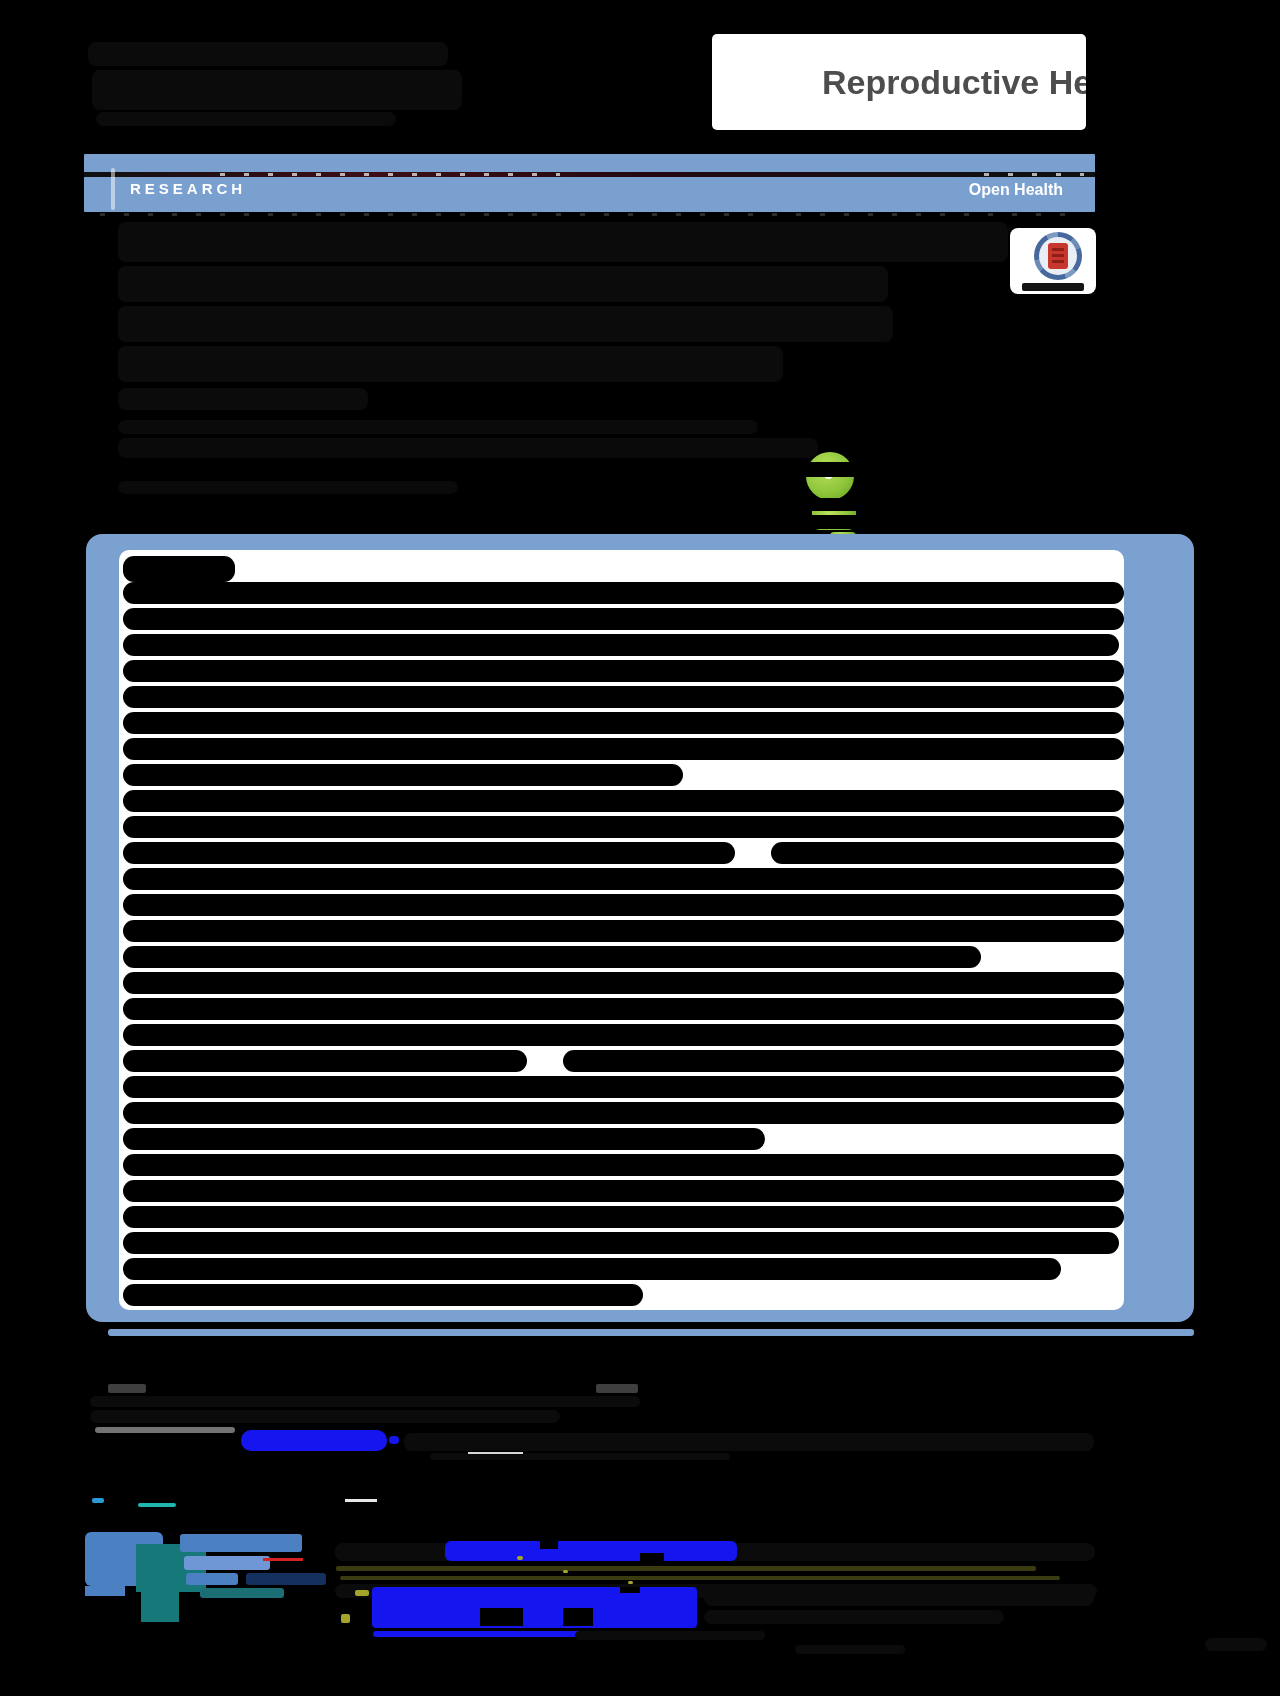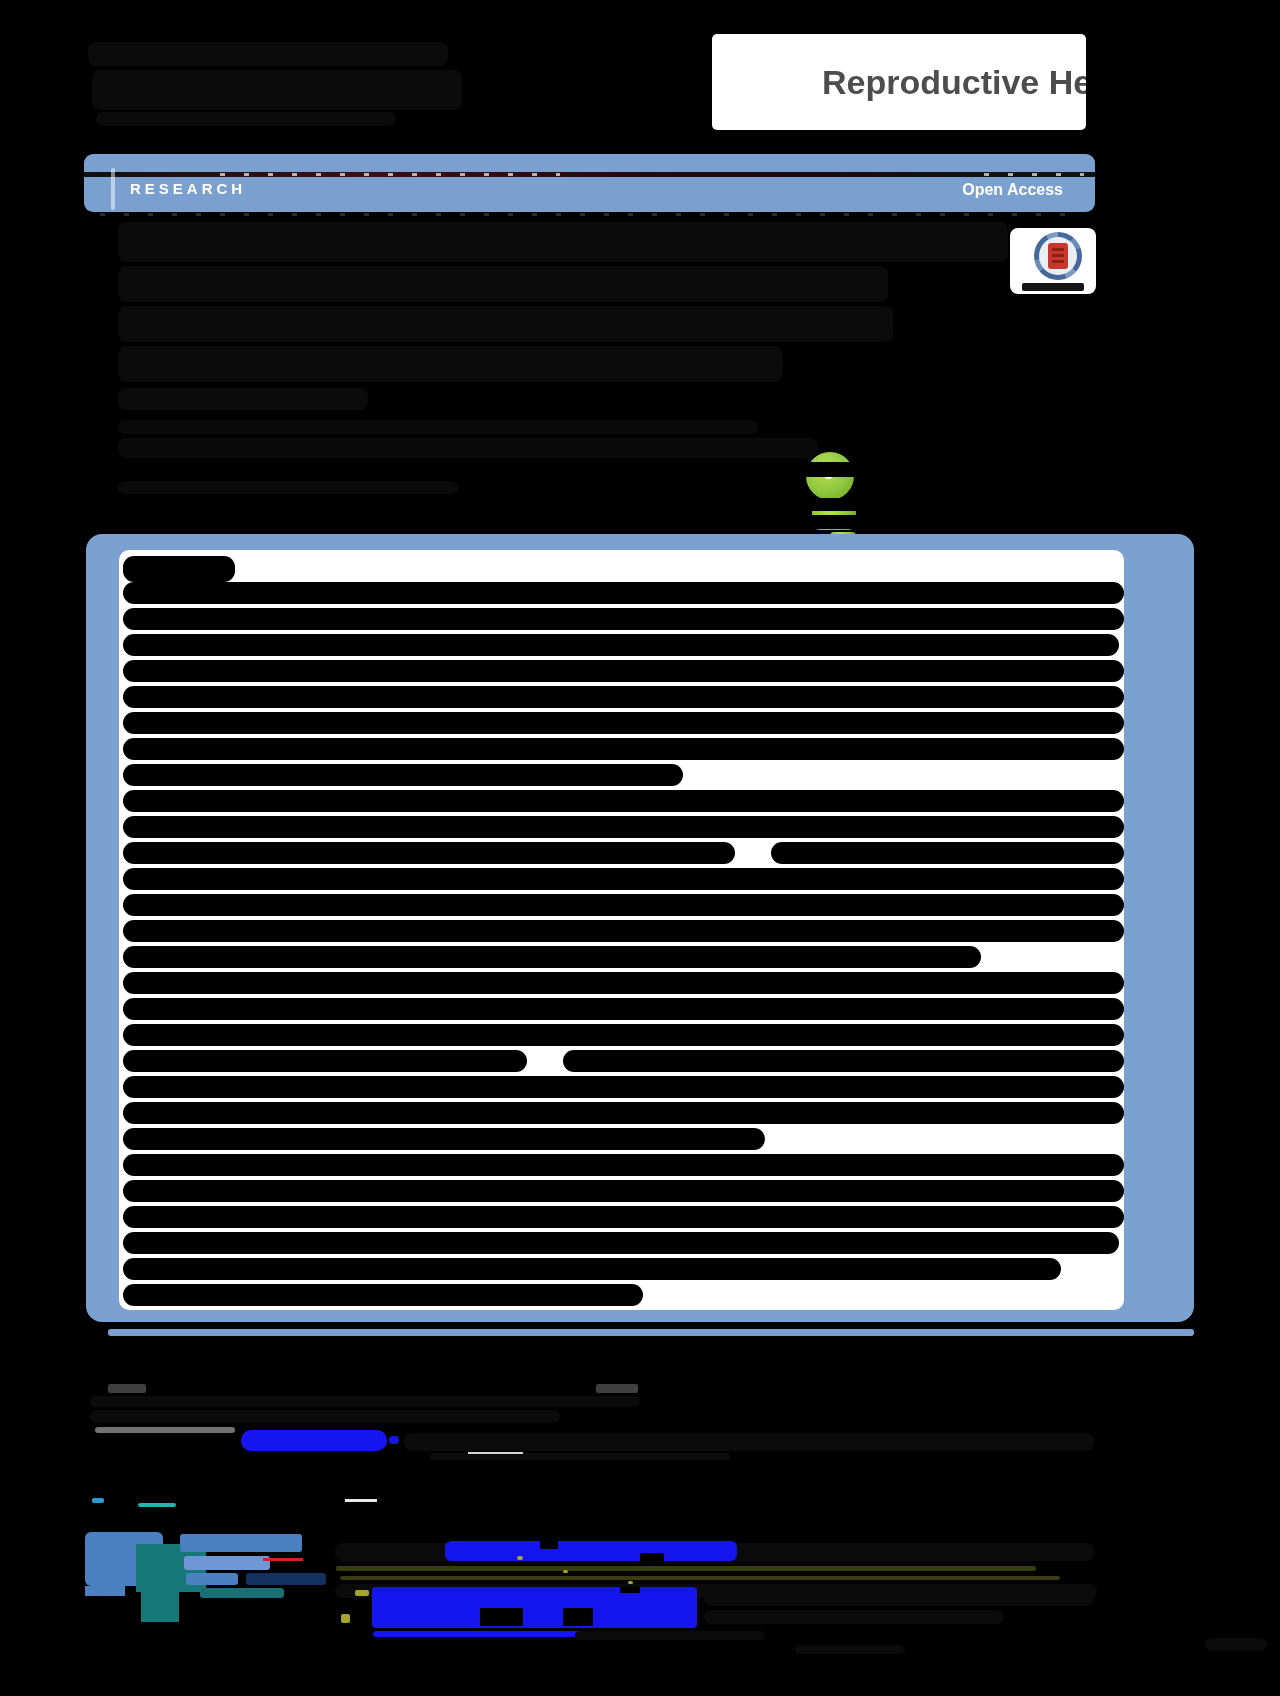--- a/index.html
+++ b/index.html
@@ -7,21 +7,21 @@
           font-family:"Liberation Sans", sans-serif;}
   .abs{position:absolute;}
   .redact{background:#0b0b0b;border-radius:8px;}
 
   
   #journal-box{left:712px;top:34px;width:374px;height:96px;background:#fff;border-radius:5px;
                overflow:hidden;display:flex;align-items:center;}
   #journal-name{padding-left:110px;white-space:nowrap;font-size:34px;font-weight:600;color:#4d4d4d;}
 
   
-  #header-bar{left:84px;top:154px;width:1011px;height:58px;background:#7aa0d0;border-radius:9px;}
+  #header-bar{left:84px;top:154px;width:1011px;height:58px;background:#7aa0d0;border-radius:1px;}
   #citation-line{left:0;top:18px;width:1011px;height:5px;
       background:linear-gradient(90deg,#101010,#3c0e16 28%,#240810 55%,#101010 92%);}
   .speckle{height:3px;opacity:.8;
       background:repeating-linear-gradient(90deg,rgba(255,255,255,.85) 0 5px,rgba(255,255,255,0) 5px 24px);}
   #research-label{left:46px;top:26px;color:#fff;font-size:15px;font-weight:bold;letter-spacing:4px;}
   #open-access-label{right:32px;top:27px;color:#fff;font-size:16px;font-weight:bold;}
   #bar-tick{left:27px;top:14px;width:4px;height:42px;background:rgba(255,255,255,.5);border-radius:2px;}
 
   
   #crossmark{left:1010px;top:228px;width:86px;height:66px;background:#fff;border-radius:8px;}
@@ -60,21 +60,21 @@
   <div class="abs" id="journal-box">
     <span id="journal-name">Reproductive Health</span>
   </div>
 
   <div class="abs" id="header-bar">
     <div class="abs" id="citation-line"></div>
     <div class="abs speckle" style="left:136px;top:19px;width:340px;"></div>
     <div class="abs speckle" style="left:900px;top:19px;width:100px;"></div>
     <div class="abs" id="bar-tick"></div>
     <span class="abs" id="research-label">RESEARCH</span>
-    <span class="abs" id="open-access-label">Open Access</span>
+    <span class="abs" id="open-access-label">Open Health</span>
   </div>
   <div class="abs speckle" style="left:100px;top:213px;width:980px;opacity:.2;"></div>
 
   <div class="abs" id="crossmark">
     <div class="abs" id="crossmark-circle">
       <div class="abs" id="crossmark-ring"></div>
       <div class="abs" id="crossmark-mark"></div>
     </div>
     <div class="abs" id="crossmark-caption"></div>
   </div>

